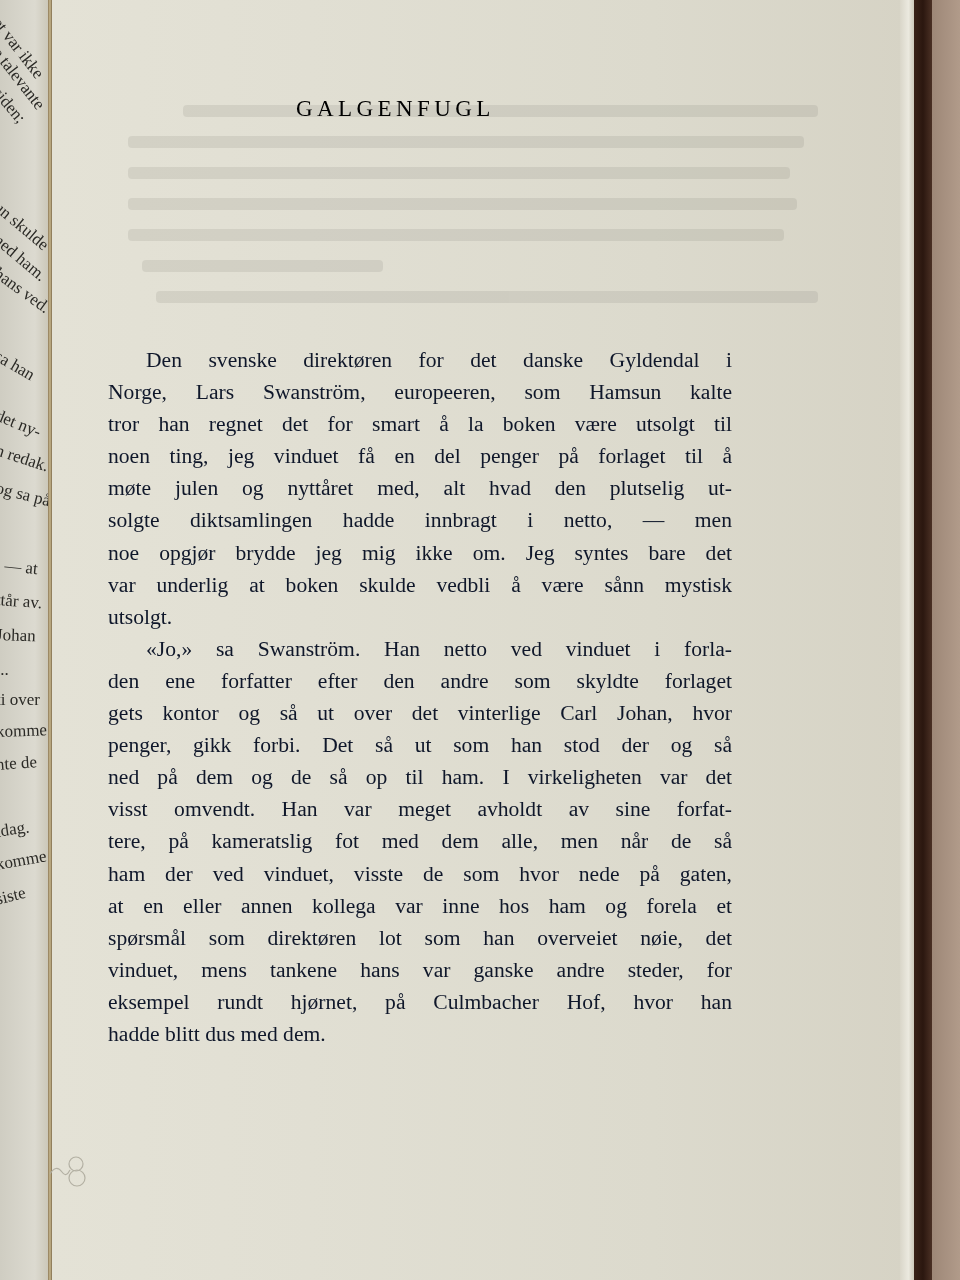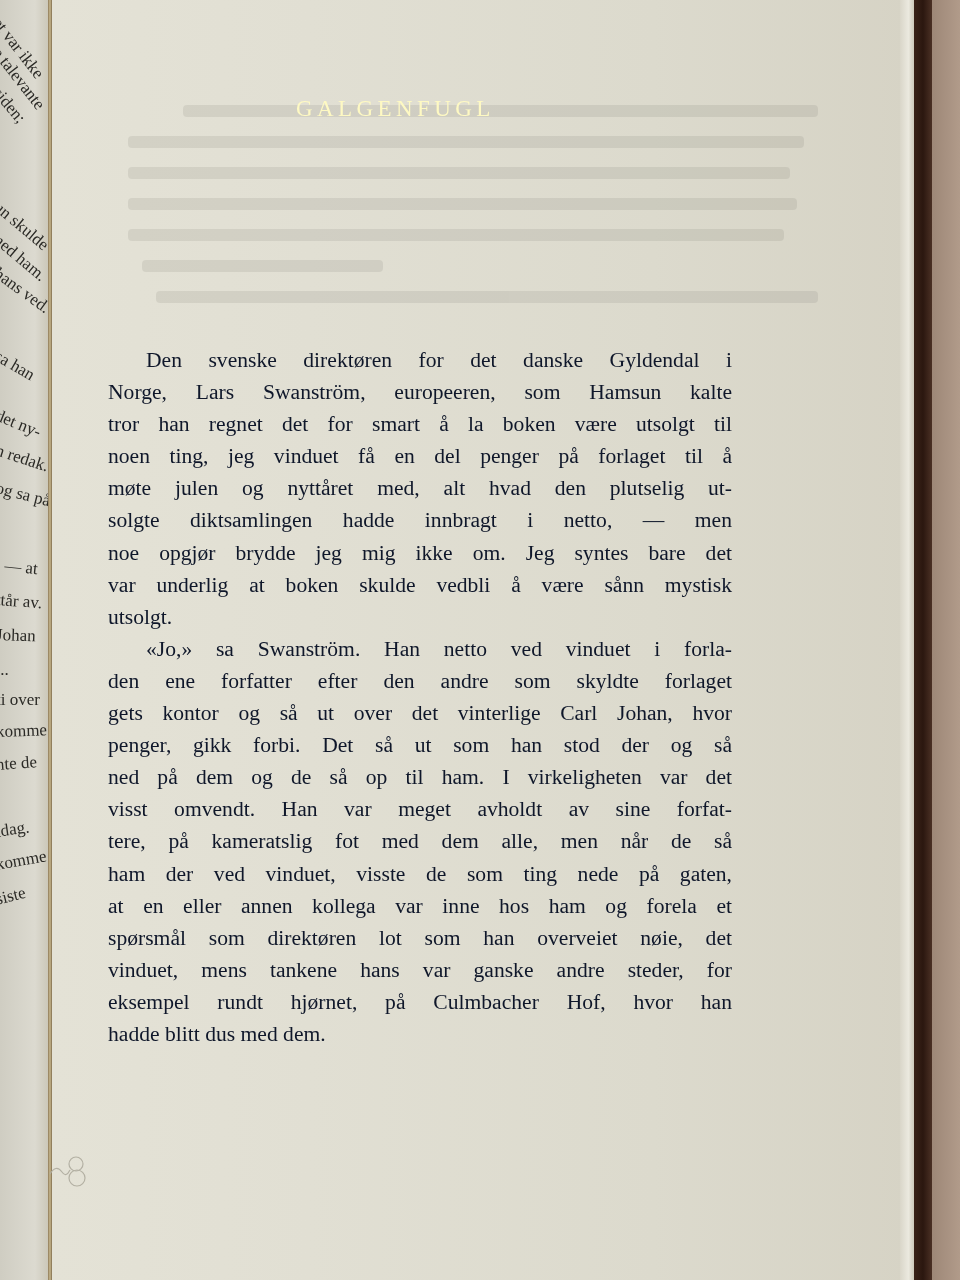--- a/index.html
+++ b/index.html
@@ -41,21 +41,21 @@
       background: linear-gradient(90deg, #9d8777, #b19b8a);
     }
     .bleed {
       position: absolute; left: 128px; top: 105px; width: 690px; height: 210px;
       opacity: 0.09;
     }
     .bleed div { height: 12px; margin: 0 0 19px 0; background: #3a3a33; border-radius: 4px; }
     .title {
       position: absolute; left: 296px; top: 96px; width: 260px;
       font-family: "Liberation Serif", serif; font-size: 23px; letter-spacing: 4.4px;
-      color: #fef9c3; white-space: nowrap;
+      color: #000000; white-space: nowrap;
     }
     .body-text {
       position: absolute; left: 108px; top: 344px; width: 624px;
       font-family: "Liberation Serif", serif; font-size: 21.6px; line-height: 32.1px;
       color: #0f172a;
     }
     .line { display: block; text-align: justify; text-align-last: justify; white-space: nowrap; height: 32.1px; }
     .line.indent { padding-left: 38px; }
     .line.last { text-align-last: left; }
     .pencil {
@@ -120,21 +120,21 @@
       <span class="line last">utsolgt.</span>
     </div>
     <div>
       <span class="line indent">«Jo,» sa Swanström. Han netto ved vinduet i forla-</span>
       <span class="line">den ene forfatter efter den andre som skyldte forlaget</span>
       <span class="line">gets kontor og så ut over det vinterlige Carl Johan, hvor</span>
       <span class="line">penger, gikk forbi. Det så ut som han stod der og så</span>
       <span class="line">ned på dem og de så op til ham. I virkeligheten var det</span>
       <span class="line">visst omvendt. Han var meget avholdt av sine forfat-</span>
       <span class="line">tere, på kameratslig fot med dem alle, men når de så</span>
-      <span class="line">ham der ved vinduet, visste de som ting nede på gaten,</span>
+      <span class="line">ham der ved vinduet, visste de som hvor nede på gaten,</span>
       <span class="line">at en eller annen kollega var inne hos ham og forela et</span>
       <span class="line">spørsmål som direktøren lot som han overveiet nøie, det</span>
       <span class="line">vinduet, mens tankene hans var ganske andre steder, for</span>
       <span class="line">eksempel rundt hjørnet, på Culmbacher Hof, hvor han</span>
       <span class="line last">hadde blitt dus med dem.</span>
     </div>
   </div>
 
 <svg class="pencil" viewBox="0 0 44 40">
   <path d="M4 24 q6 -10 12 -2 q4 6 8 -2" fill="none" stroke="#b3b0a3" stroke-width="1.2"></path>

